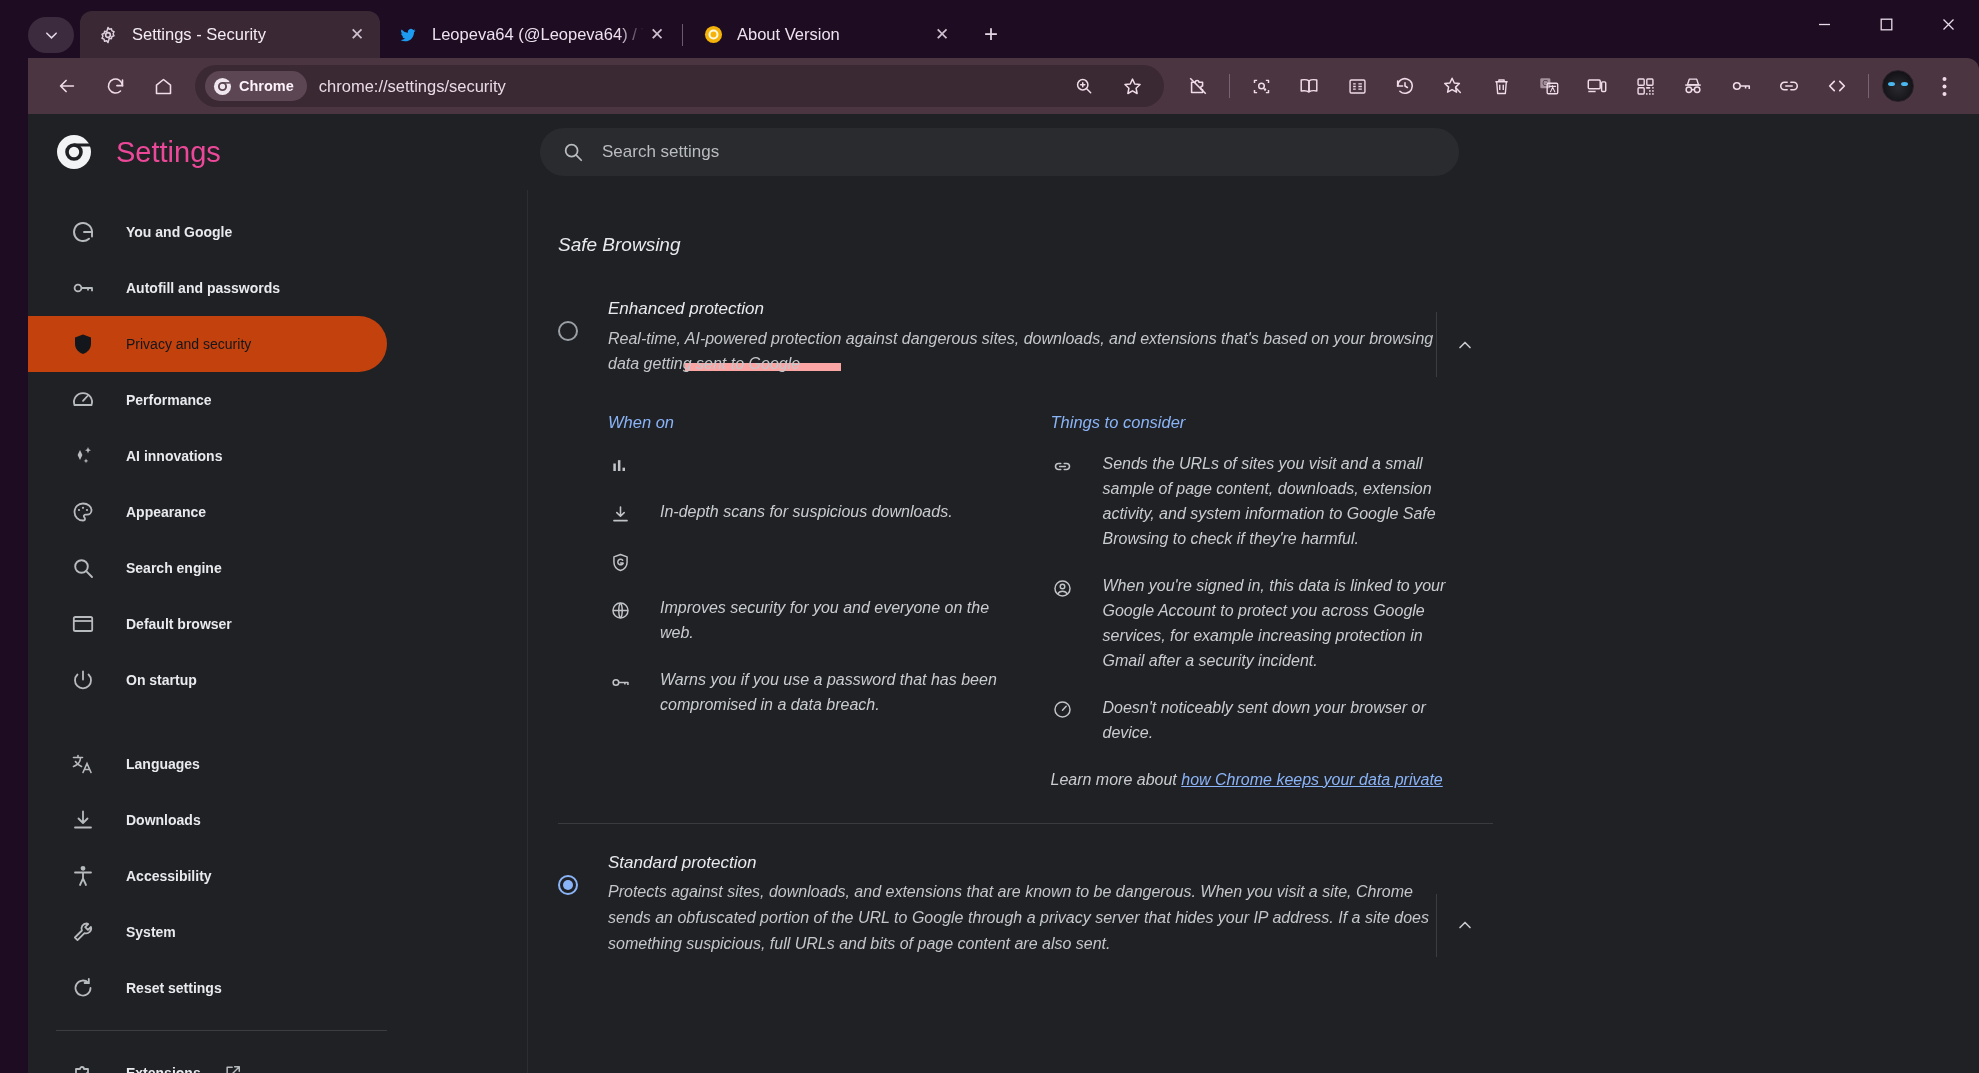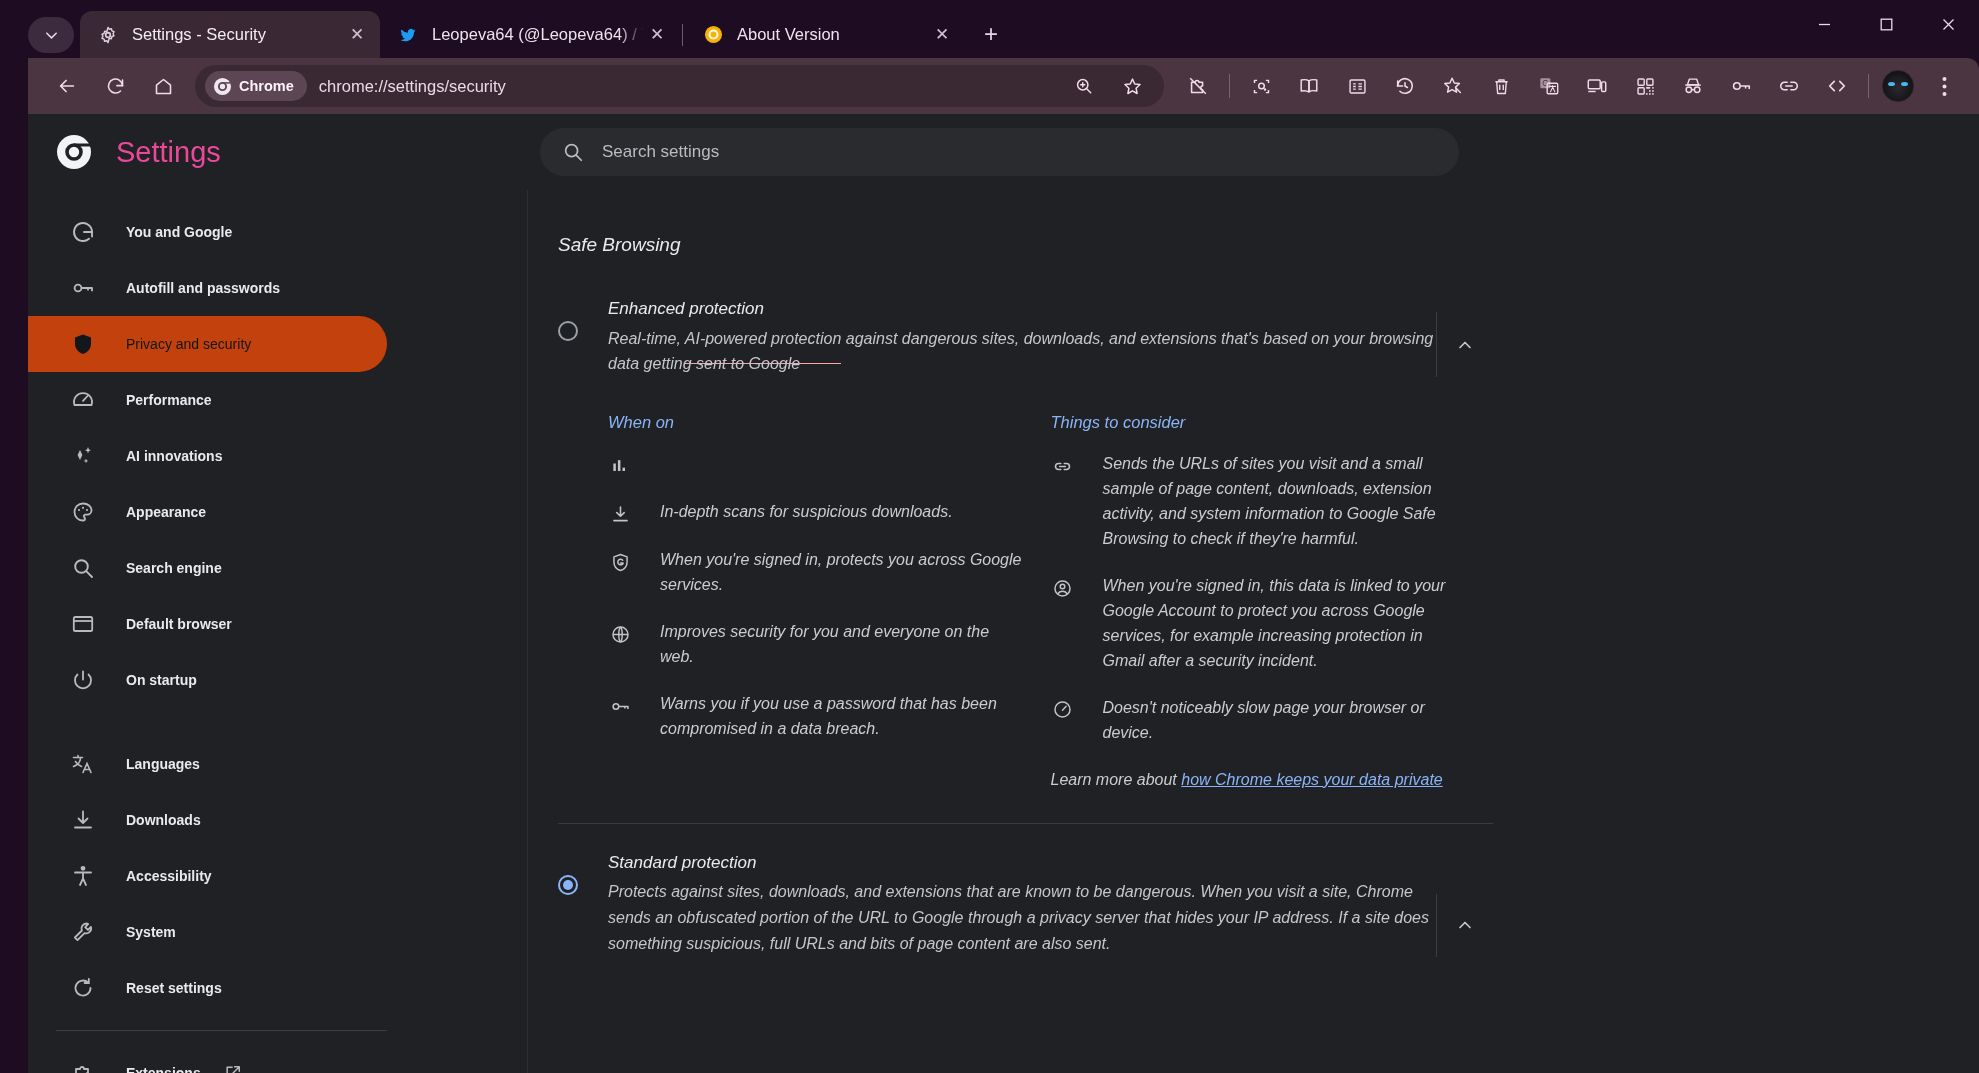--- a/index.html
+++ b/index.html
@@ -178,21 +178,21 @@
   }
   .radio.checked { border-color: #8ab4f8; }
   .radio.checked::after {
     content: ""; position: absolute; inset: 3px; border-radius: 50%;
     background: #8ab4f8;
   }
   .opt-main { flex: 1 1 auto; padding-left: 30px; }
   .opt-title { font-size: 17px; color: #e8eaed; line-height: 1.5; }
   .opt-desc { font-size: 16px; color: #c4c7ca; line-height: 1.62; margin-top: 4px; }
   .hl-underline {
-    border-bottom: 1px solid #fca5a5;
+    border-bottom: 8px solid #fca5a5;
     padding-bottom: 16px;
     text-align: center;
   }
   .row-right {
     flex: 0 0 auto; display: flex; align-items: center;
     align-self: stretch; padding-top: 16px;
   }
   .vsep { width: 1px; background: #3c3d40; align-self: stretch; margin-right: 0; }
   .chev {
     width: 56px; height: 44px; display: flex; align-items: center; justify-content: center;
@@ -671,21 +671,20 @@
                 <span class="f-text">In-depth scans for suspicious downloads.</span>
               </div>
 
               <div class="fact">
                 <span class="f-ico">
                   <svg viewBox="0 0 24 24" width="21" height="21" fill="none" stroke="#c0c3c7" stroke-width="1.7" stroke-linejoin="round">
                       <path d="M12 2.8 19.5 5.6v6c0 4.6-3.1 8-7.5 9.6-4.4-1.6-7.5-5-7.5-9.6v-6z"></path>
                       <path d="M14.5 9.3a3.2 3.2 0 1 0 .6 3.4h-3" stroke-linecap="round"></path>
                     </svg>
                 </span>
-                <span class="f-text">When you're signed in, protects you across Google services.</span>
               </div>
 
               <div class="fact">
                 <span class="f-ico">
                   <svg viewBox="0 0 24 24" width="21" height="21" fill="none" stroke="#c0c3c7" stroke-width="1.7">
                       <circle cx="12" cy="12" r="8.6"></circle>
                       <path d="M3.5 12h17M12 3.4c2.6 2.6 2.6 14.6 0 17.2M12 3.4c-2.6 2.6-2.6 14.6 0 17.2"></path>
                     </svg>
                 </span>
                 <span class="f-text">Improves security for you and everyone on the web.</span>
@@ -725,21 +724,21 @@
                 <span class="f-text">When you're signed in, this data is linked to your Google Account to protect you across Google services, for example increasing protection in Gmail after a security incident.</span>
               </div>
 
               <div class="fact">
                 <span class="f-ico">
                   <svg viewBox="0 0 24 24" width="21" height="21" fill="none" stroke="#c0c3c7" stroke-width="1.7" stroke-linecap="round">
                       <circle cx="12" cy="12" r="8.6"></circle>
                       <path d="M12 12.8 16.2 8.4"></path>
                     </svg>
                 </span>
-                <span class="f-text">Doesn't noticeably slow page your browser or device.</span>
+                <span class="f-text">Doesn't noticeably sent down your browser or device.</span>
               </div>
 
               <div class="learn"><span>Learn more about </span><a>how Chrome keeps your data private</a></div>
             </div>
           </div>
 
           <div class="hr"></div>
 
           <div class="opt-row std-block">
             <div class="radio checked"></div>

